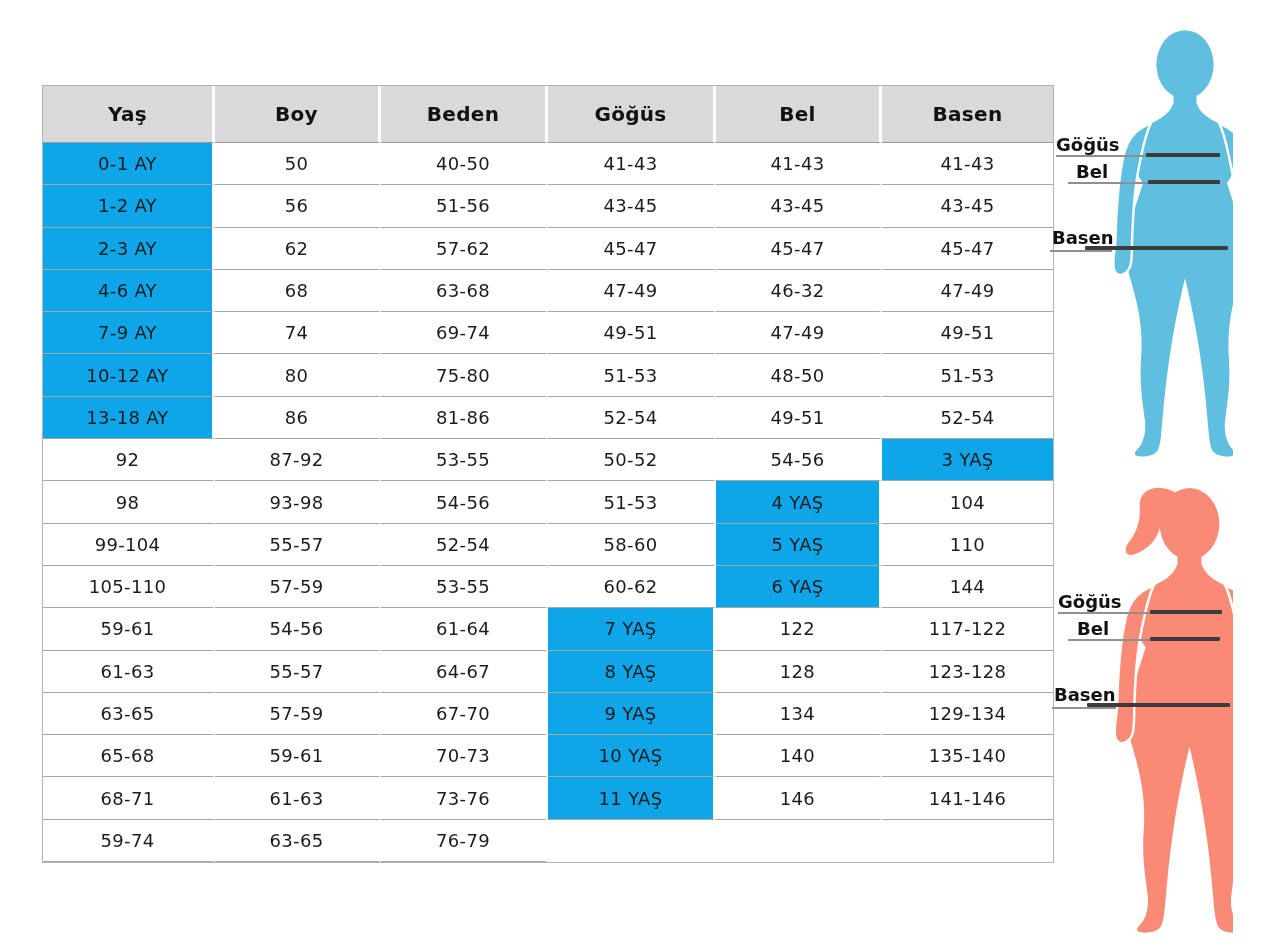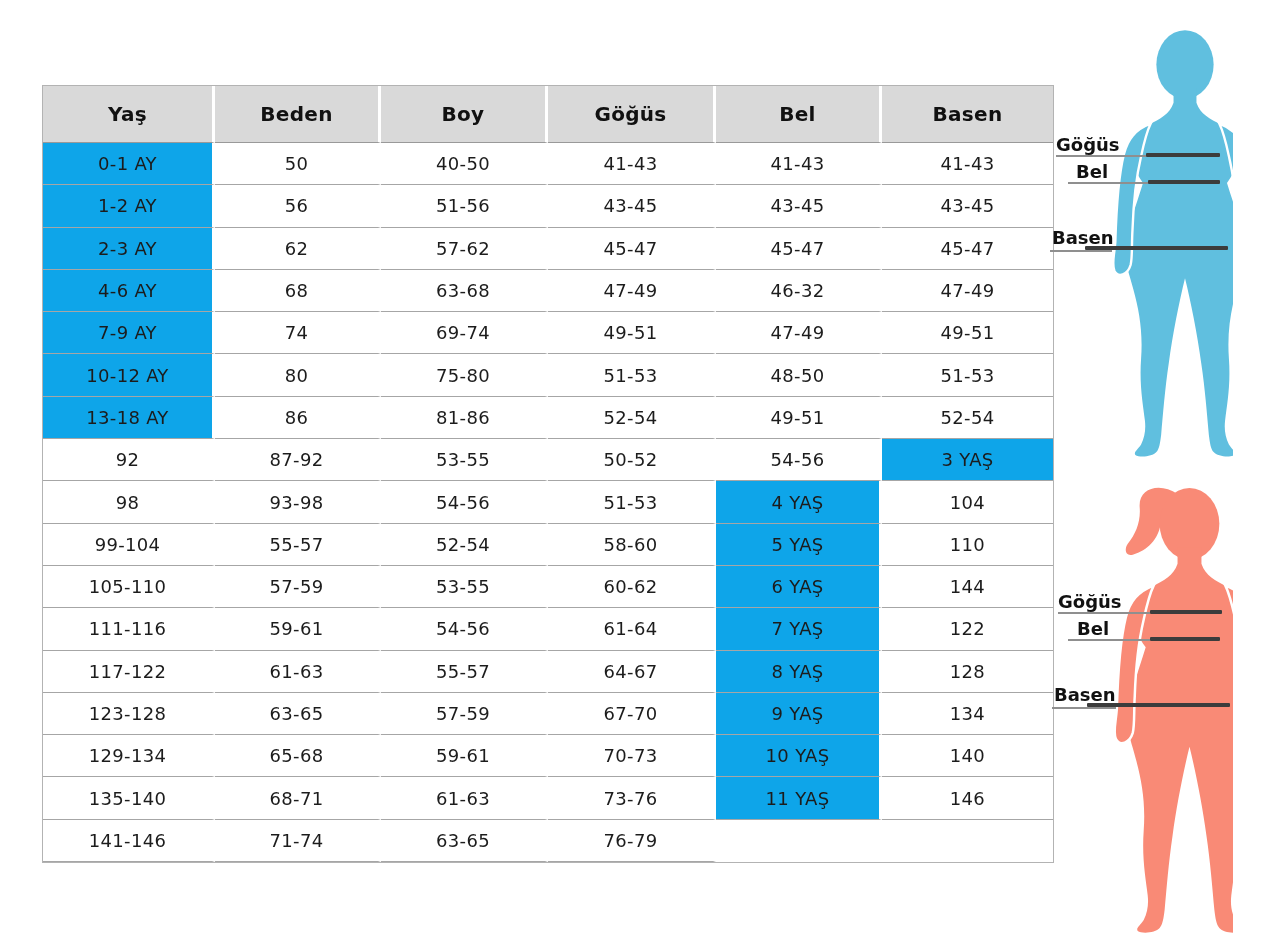--- a/index.html
+++ b/index.html
@@ -41,22 +41,22 @@
   .thin-line{position:absolute;height:1.5px;background:#8f8f8f;}
   .thick-line{position:absolute;height:4px;background:#3c3c3c;border-radius:1px;}
 </style>
 </head>
 <body>
 
 <div class="canvas">
 
   <div class="size-table" id="size-table">
       <div class="cell header">Yaş</div>
+      <div class="cell header">Boy</div>
       <div class="cell header">Beden</div>
-      <div class="cell header">Boy</div>
       <div class="cell header">Göğüs</div>
       <div class="cell header">Bel</div>
       <div class="cell header">Basen</div>
       <div class="cell gray">0-1 AY</div>
       <div class="cell">50</div>
       <div class="cell">40-50</div>
       <div class="cell">41-43</div>
       <div class="cell">41-43</div>
       <div class="cell">41-43</div>
       <div class="cell gray">1-2 AY</div>
@@ -112,21 +112,20 @@
       <div class="cell">52-54</div>
       <div class="cell">58-60</div>
       <div class="cell gray">5 YAŞ</div>
       <div class="cell">110</div>
       <div class="cell">105-110</div>
       <div class="cell">57-59</div>
       <div class="cell">53-55</div>
       <div class="cell">60-62</div>
       <div class="cell gray">6 YAŞ</div>
       <div class="cell">144</div>
-      <div class="cell">111-116</div>
       <div class="cell">59-61</div>
       <div class="cell">54-56</div>
       <div class="cell">61-64</div>
       <div class="cell gray">7 YAŞ</div>
       <div class="cell">122</div>
       <div class="cell">117-122</div>
       <div class="cell">61-63</div>
       <div class="cell">55-57</div>
       <div class="cell">64-67</div>
       <div class="cell gray">8 YAŞ</div>
@@ -143,21 +142,21 @@
       <div class="cell">70-73</div>
       <div class="cell gray">10 YAŞ</div>
       <div class="cell">140</div>
       <div class="cell">135-140</div>
       <div class="cell">68-71</div>
       <div class="cell">61-63</div>
       <div class="cell">73-76</div>
       <div class="cell gray">11 YAŞ</div>
       <div class="cell">146</div>
       <div class="cell">141-146</div>
-      <div class="cell">71-74</div>
+      <div class="cell">59-74</div>
       <div class="cell">63-65</div>
       <div class="cell">76-79</div>
     </div>
 
   <svg class="figure-svg" style="left:1080px;top:24px;width:210px;height:440px" viewBox="0 0 220 460">
     <ellipse cx="110" cy="42" rx="30" ry="36" fill="#60BFDF"></ellipse>
     <path d="M 98 66 L 98 82 C 94 94 84 99 72 105 C 58 112 52 120 52 130
              C 52 142 58 155 66 166 C 58 192 50 212 48 233 C 47 252 52 262 56 278
              C 62 300 66 322 64 350 C 62 378 66 398 68 415 C 69 424 68 432 64 440
              C 60 446 56 448 58 451 C 62 454 76 453 80 448 C 83 445 84 438 85 430

